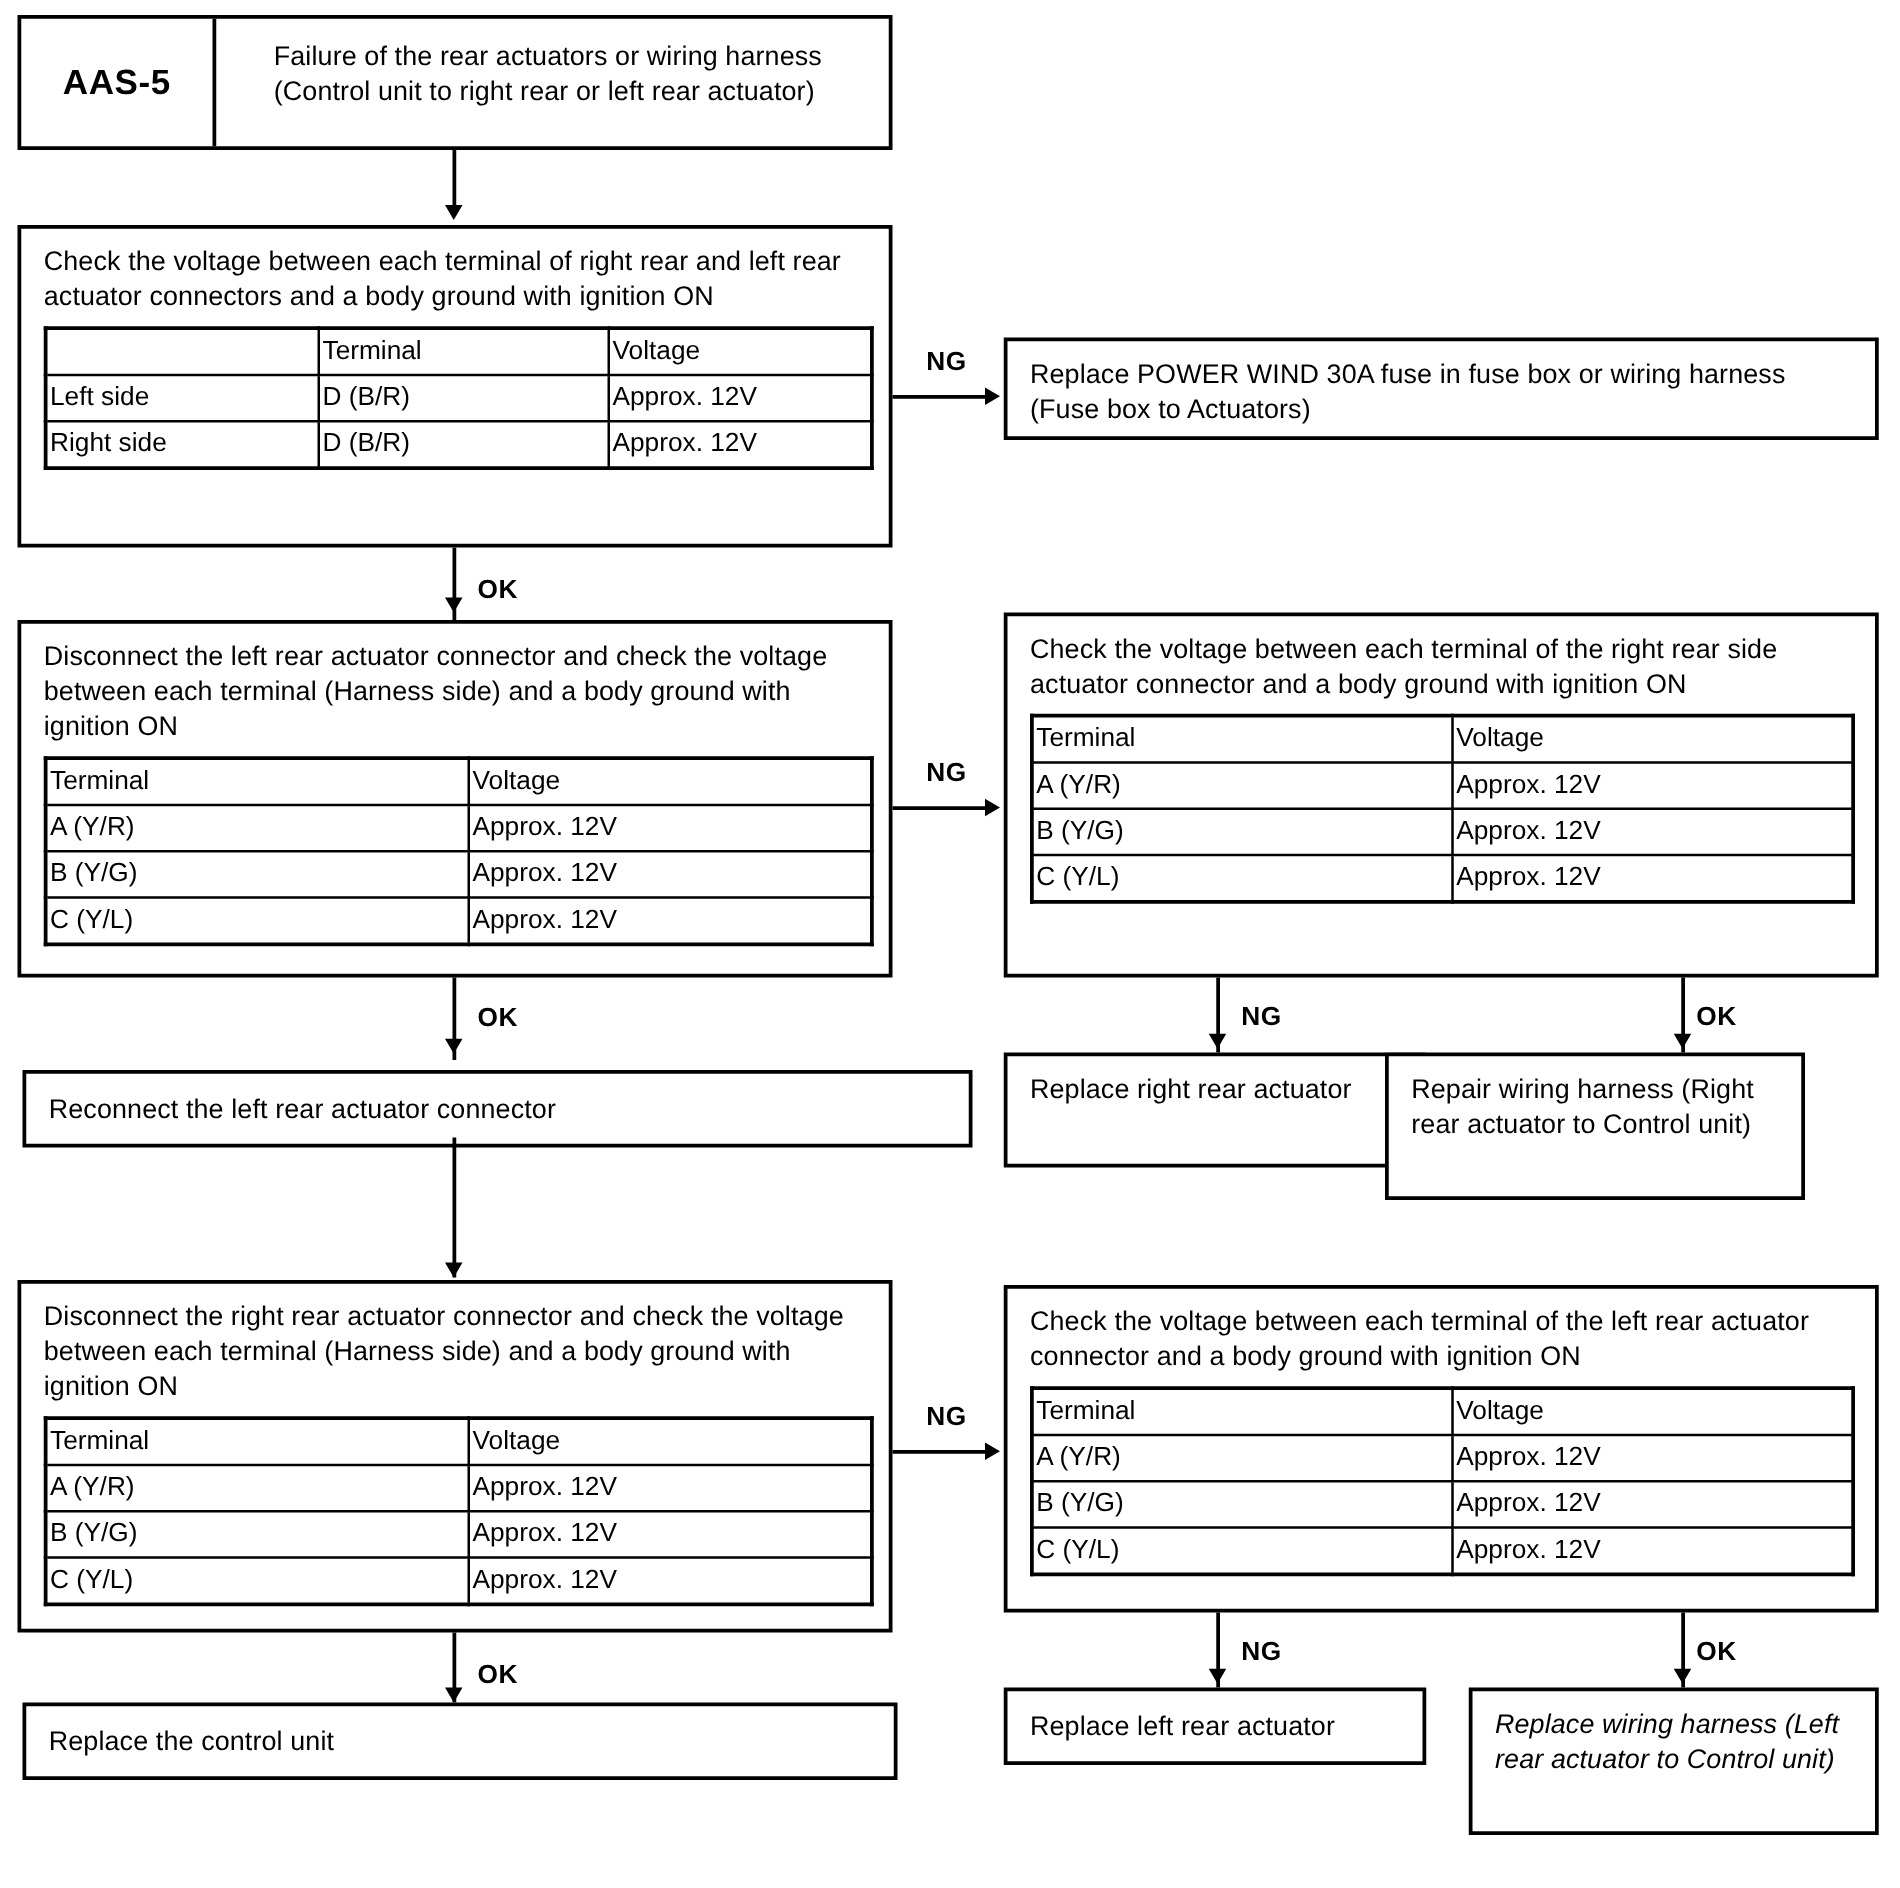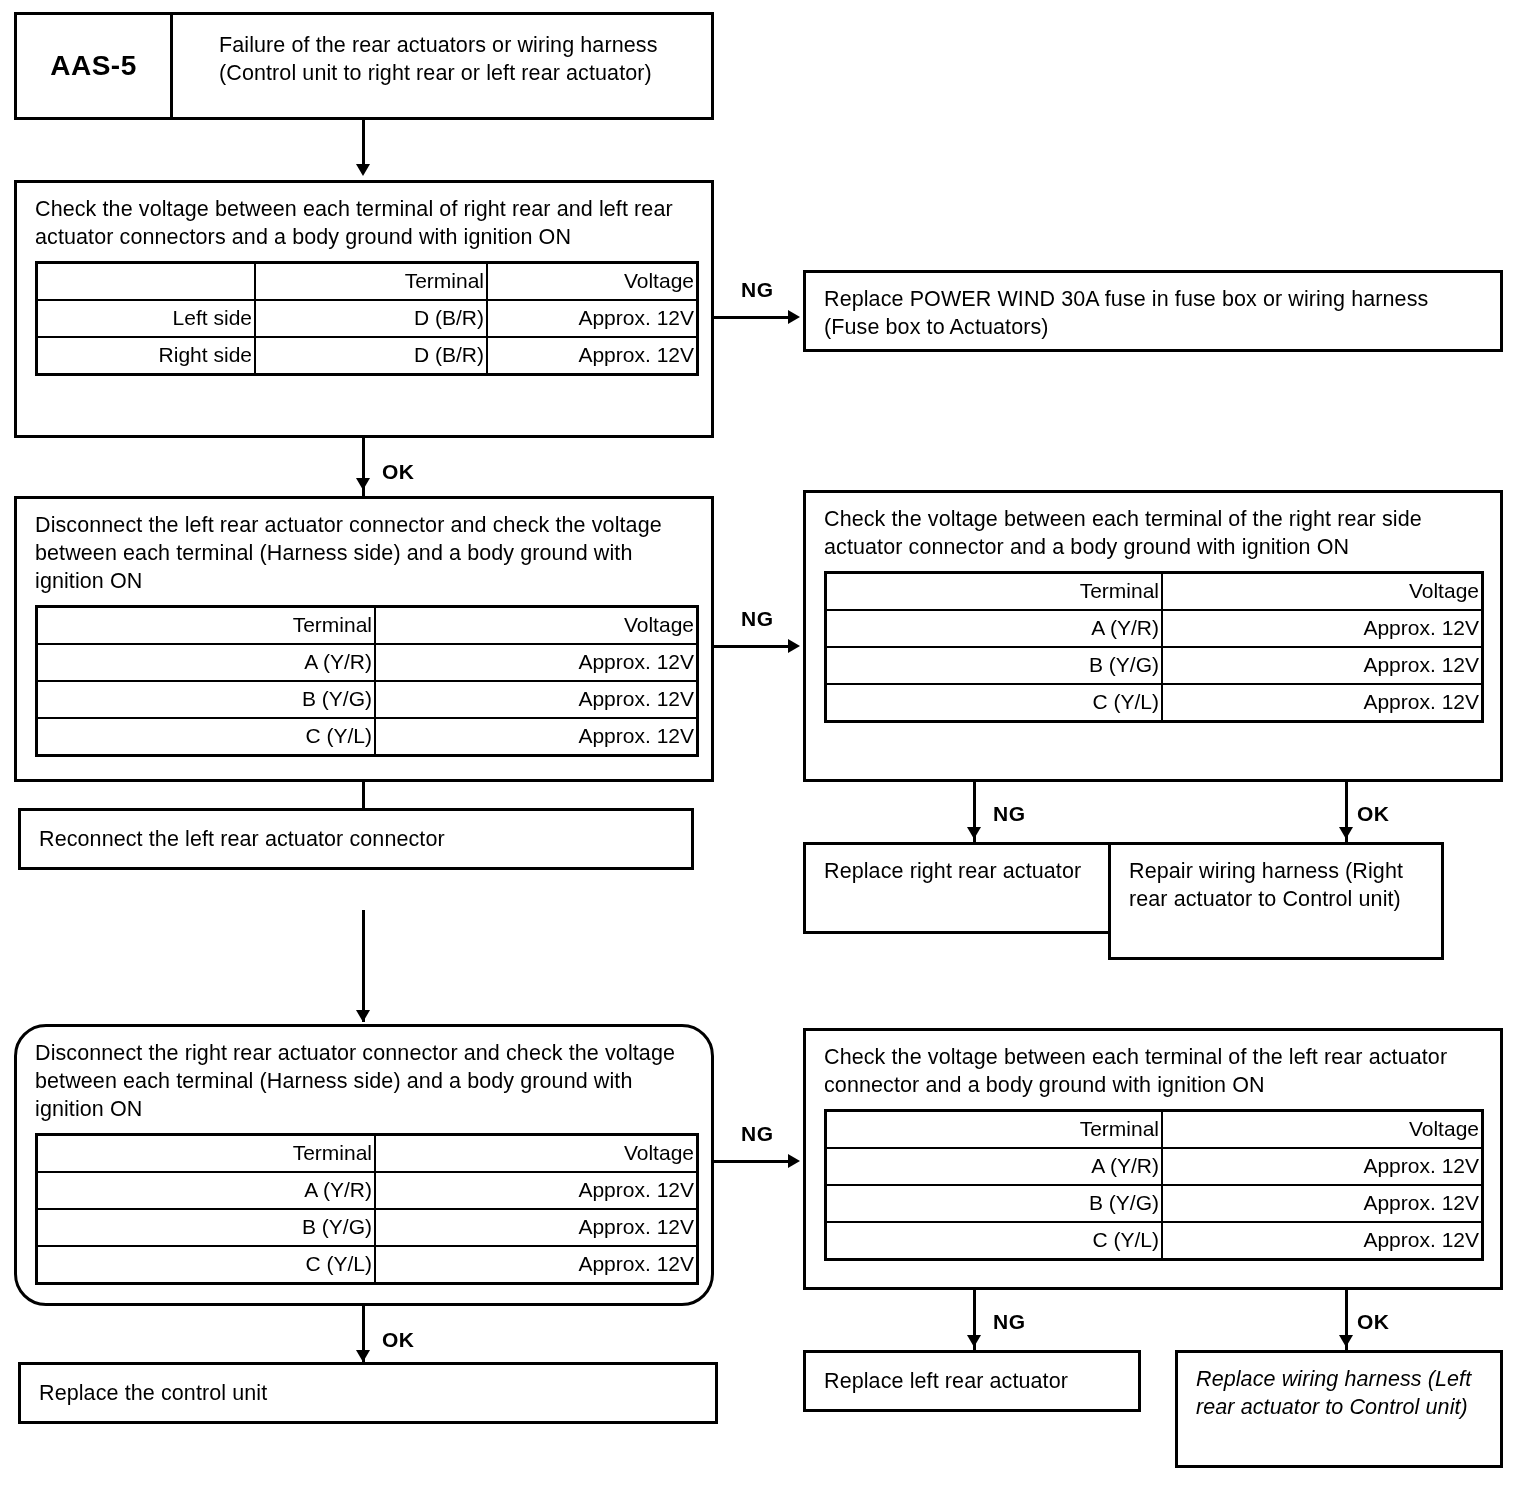--- a/index.html
+++ b/index.html
@@ -61,21 +61,21 @@
   }
   table.vt {
     border-collapse: collapse;
     width: 100%;
     table-layout: fixed;
     margin-top: 10px;
     font-size: 21px;
   }
   table.vt td, table.vt th {
     border: 2px solid #000;
-    text-align: right;
+    text-align: left;
     font-weight: normal;
     padding: 2px 2px 3px 2px;
     height: 30px;
     line-height: 26px;
   }
   table.vt {
     border: 3px solid #000;
   }
   
   .vline {
@@ -221,36 +221,36 @@
   <div class="flaglbl" style="left:382px; top:803px;">OK</div>
 
   <div class="vline" style="left:973px; top:782px; height:62px;"></div>
   <div class="arrow-down" style="left:967px; top:827px;"></div>
   <div class="flaglbl" style="left:993px; top:802px;">NG</div>
 
   <div class="vline" style="left:1345px; top:782px; height:62px;"></div>
   <div class="arrow-down" style="left:1339px; top:827px;"></div>
   <div class="flaglbl" style="left:1357px; top:802px;">OK</div>
 
-  <div class="box" style="left:18px; top:808px; width:676px; height:62px;">
+  <div class="box" style="left:18px; top:856px; width:760px; height:62px;">
     <div class="box-text" style="padding:14px 16px 0 18px;">Reconnect the left rear actuator connector</div>
   </div>
 
   <div class="box" style="left:803px; top:842px; width:338px; height:92px;">
     <div class="pad box-text">Replace right rear actuator</div>
   </div>
 
   <div class="box" style="left:1108px; top:842px; width:336px; height:118px;">
     <div class="pad box-text">Repair wiring harness (Right rear actuator to Control unit)</div>
   </div>
 
   <div class="vline" style="left:362px; top:910px; height:112px;"></div>
   <div class="arrow-down" style="left:356px; top:1010px;"></div>
 
-  <div class="box" style="left:14px; top:1024px; width:700px; height:282px;border-radius:32px;">
+  <div class="box" style="left:14px; top:1024px; width:700px; height:282px;">
     <div class="pad">
       <div class="box-text">Disconnect the right rear actuator connector and check the voltage between each terminal (Harness side) and a body ground with ignition ON</div>
       <table class="vt" style="width:664px;">
         <tbody>
             <tr>
           <th style="width:332px;">Terminal</th>
           <th>Voltage</th>
         </tr>
         <tr>
           <td>A (Y/R)</td>

